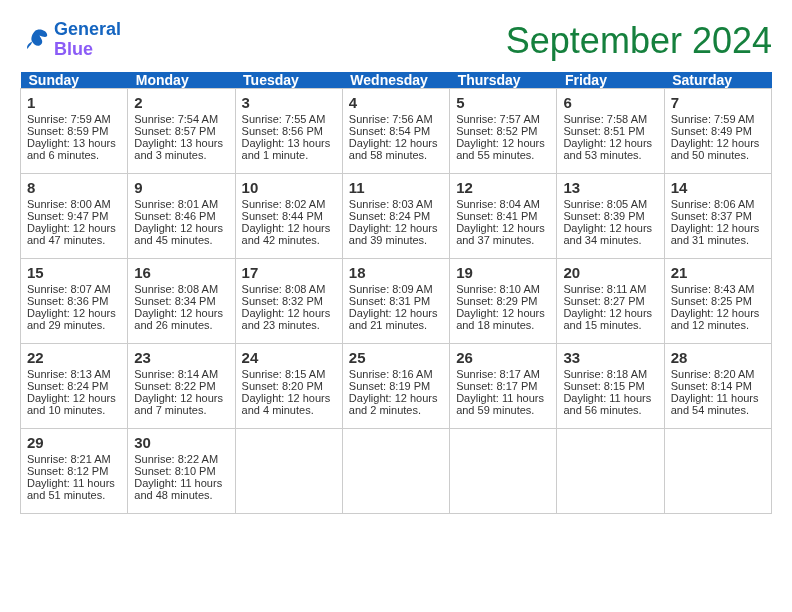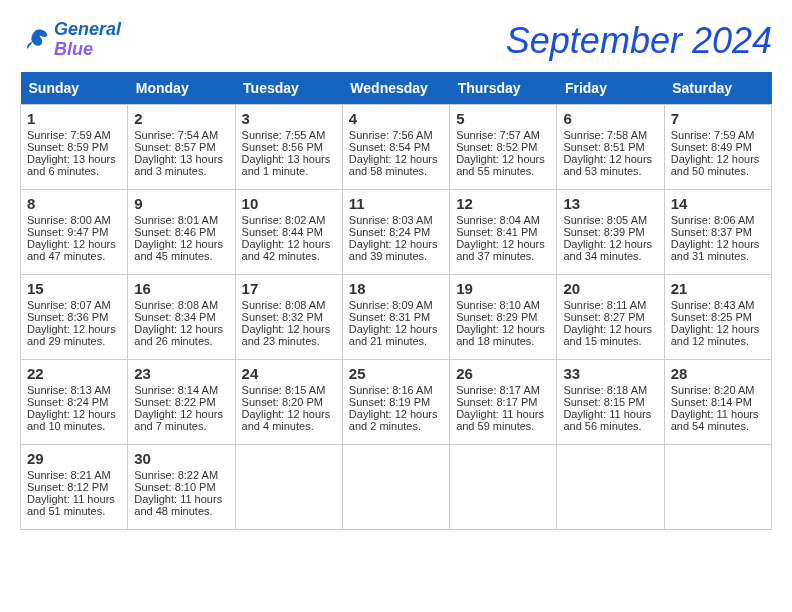--- a/index.html
+++ b/index.html
@@ -8,21 +8,20 @@
       background: #fff;
       width: 792px;
       min-height: 612px;
       padding: 20px;
     }
     .header {
       display: flex;
       justify-content: space-between;
       align-items: flex-start;
       margin-bottom: 10px;
-      font-style: italic;
     }
     .logo {
       display: flex;
       align-items: center;
       gap: 4px;
     }
     .logo-text {
       font-size: 18px;
       font-weight: bold;
       color: #333;
@@ -33,37 +32,37 @@
     }
     .logo-bird {
       width: 30px;
       height: 30px;
     }
     .title-block {
       text-align: right;
     }
     .month-title {
       font-size: 36px;
-      color: #1d4ed8;
+      color: #15803d;
       font-weight: normal;
     }
     .subtitle {
       font-size: 14px;
       color: #555;
     }
     table {
       width: 100%;
       border-collapse: collapse;
       table-layout: fixed;
     }
     th {
       background-color: #1565c0;
       color: #fff;
       text-align: left;
-      padding: 8px 8px;
+      padding: 0 8px;
       font-size: 14px;
       font-weight: bold;
     }
     td {
       border: 1px solid #ccc;
       vertical-align: top;
       padding: 5px 6px;
       font-size: 11px;
       color: #333;
       height: 85px;

